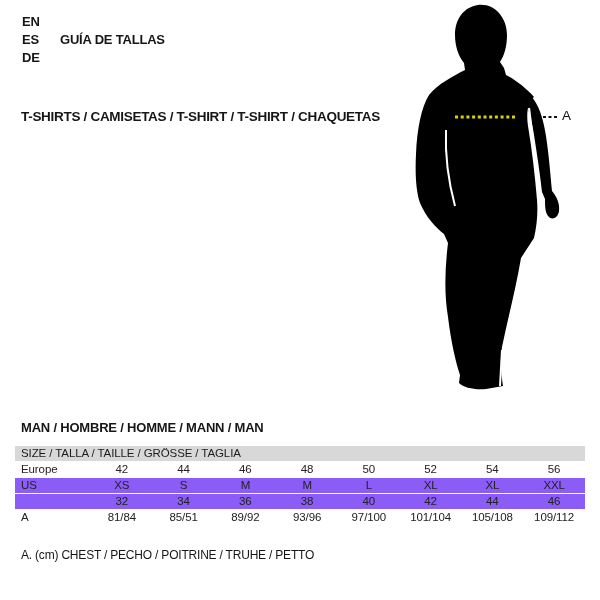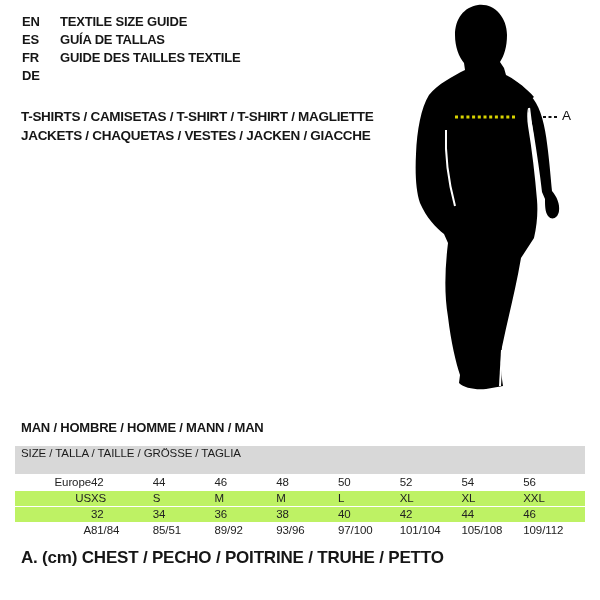--- a/index.html
+++ b/index.html
@@ -21,55 +21,49 @@
   
   .figure{position:absolute;left:415px;top:2px;width:165px;height:392px;}
   .figure svg{position:absolute;left:0;top:0;}
   .measure-a{position:absolute;left:147px;top:106px;font-size:13.5px;color:#111;}
 
   
   .man-title{position:absolute;left:21px;top:420px;font-size:13px;font-weight:bold;letter-spacing:-0.2px;}
 
   
   .size-table{position:absolute;left:15px;top:446px;width:570px;font-size:11.5px;letter-spacing:-0.1px;color:#222;}
-  .t-header{height:28px;line-height:15px;background:#d8d8d8;padding-left:6px;color:#1c1c1c;}
+  .t-header{height:15px;line-height:15px;background:#d8d8d8;padding-left:6px;color:#1c1c1c;}
   .t-row{display:grid;grid-template-columns:76px repeat(8,1fr);height:15px;line-height:15px;border-top:1px solid #ffffff;}
-  .t-row.shade{background:#bef264;}
-  .t-label{padding-left:6px;text-align:right;}
-  .t-cell{text-align:left;}
+  .t-row.shade{background:#8b5cf6;}
+  .t-label{padding-left:6px;text-align:left;}
+  .t-cell{text-align:center;}
 
   
-  .footnote{position:absolute;left:21px;top:548px;font-size:17px;font-weight:bold;letter-spacing:-0.2px;}
+  .footnote{position:absolute;left:21px;top:548px;font-size:12px;font-weight:normal;letter-spacing:-0.2px;}
 </style>
 </head>
 <body>
 
 <div class="canvas">
 
   <div class="langs">
     <div class="lang-row">
       <span class="lang-code">EN</span>
-      <span class="lang-label">TEXTILE SIZE GUIDE</span>
     </div>
     <div class="lang-row">
       <span class="lang-code">ES</span>
       <span class="lang-label">GUÍA DE TALLAS</span>
-    </div>
-    <div class="lang-row">
-      <span class="lang-code">FR</span>
-      <span class="lang-label">GUIDE DES TAILLES TEXTILE</span>
     </div>
     <div class="lang-row">
       <span class="lang-code">DE</span>
     </div>
   </div>
 
   <div class="cats">
-    <div>T-SHIRTS / CAMISETAS / T-SHIRT / T-SHIRT / MAGLIETTE</div>
-    <div>JACKETS / CHAQUETAS / VESTES / JACKEN / GIACCHE</div>
+    <div>T-SHIRTS / CAMISETAS / T-SHIRT / T-SHIRT / CHAQUETAS</div>
   </div>
 
   <div class="figure">
     <svg width="165" height="392" viewBox="0 0 165 392">
       <path d="M63,3 C49,5 40,17 40,33 C40,45 44,55 49,61 L50,68
                C38,74 23,82 14,93 C6,106 2,128 1,152 C0,172 1,189 5,201
                C11,215 21,226 29,232 L33,241
                C30,266 29,291 33,315 C36,340 41,361 45,373 L44,381
                C49,386 60,388 71,387 L88,384
                C86,371 85,359 87,345 C93,316 101,286 106,256 L119,236

